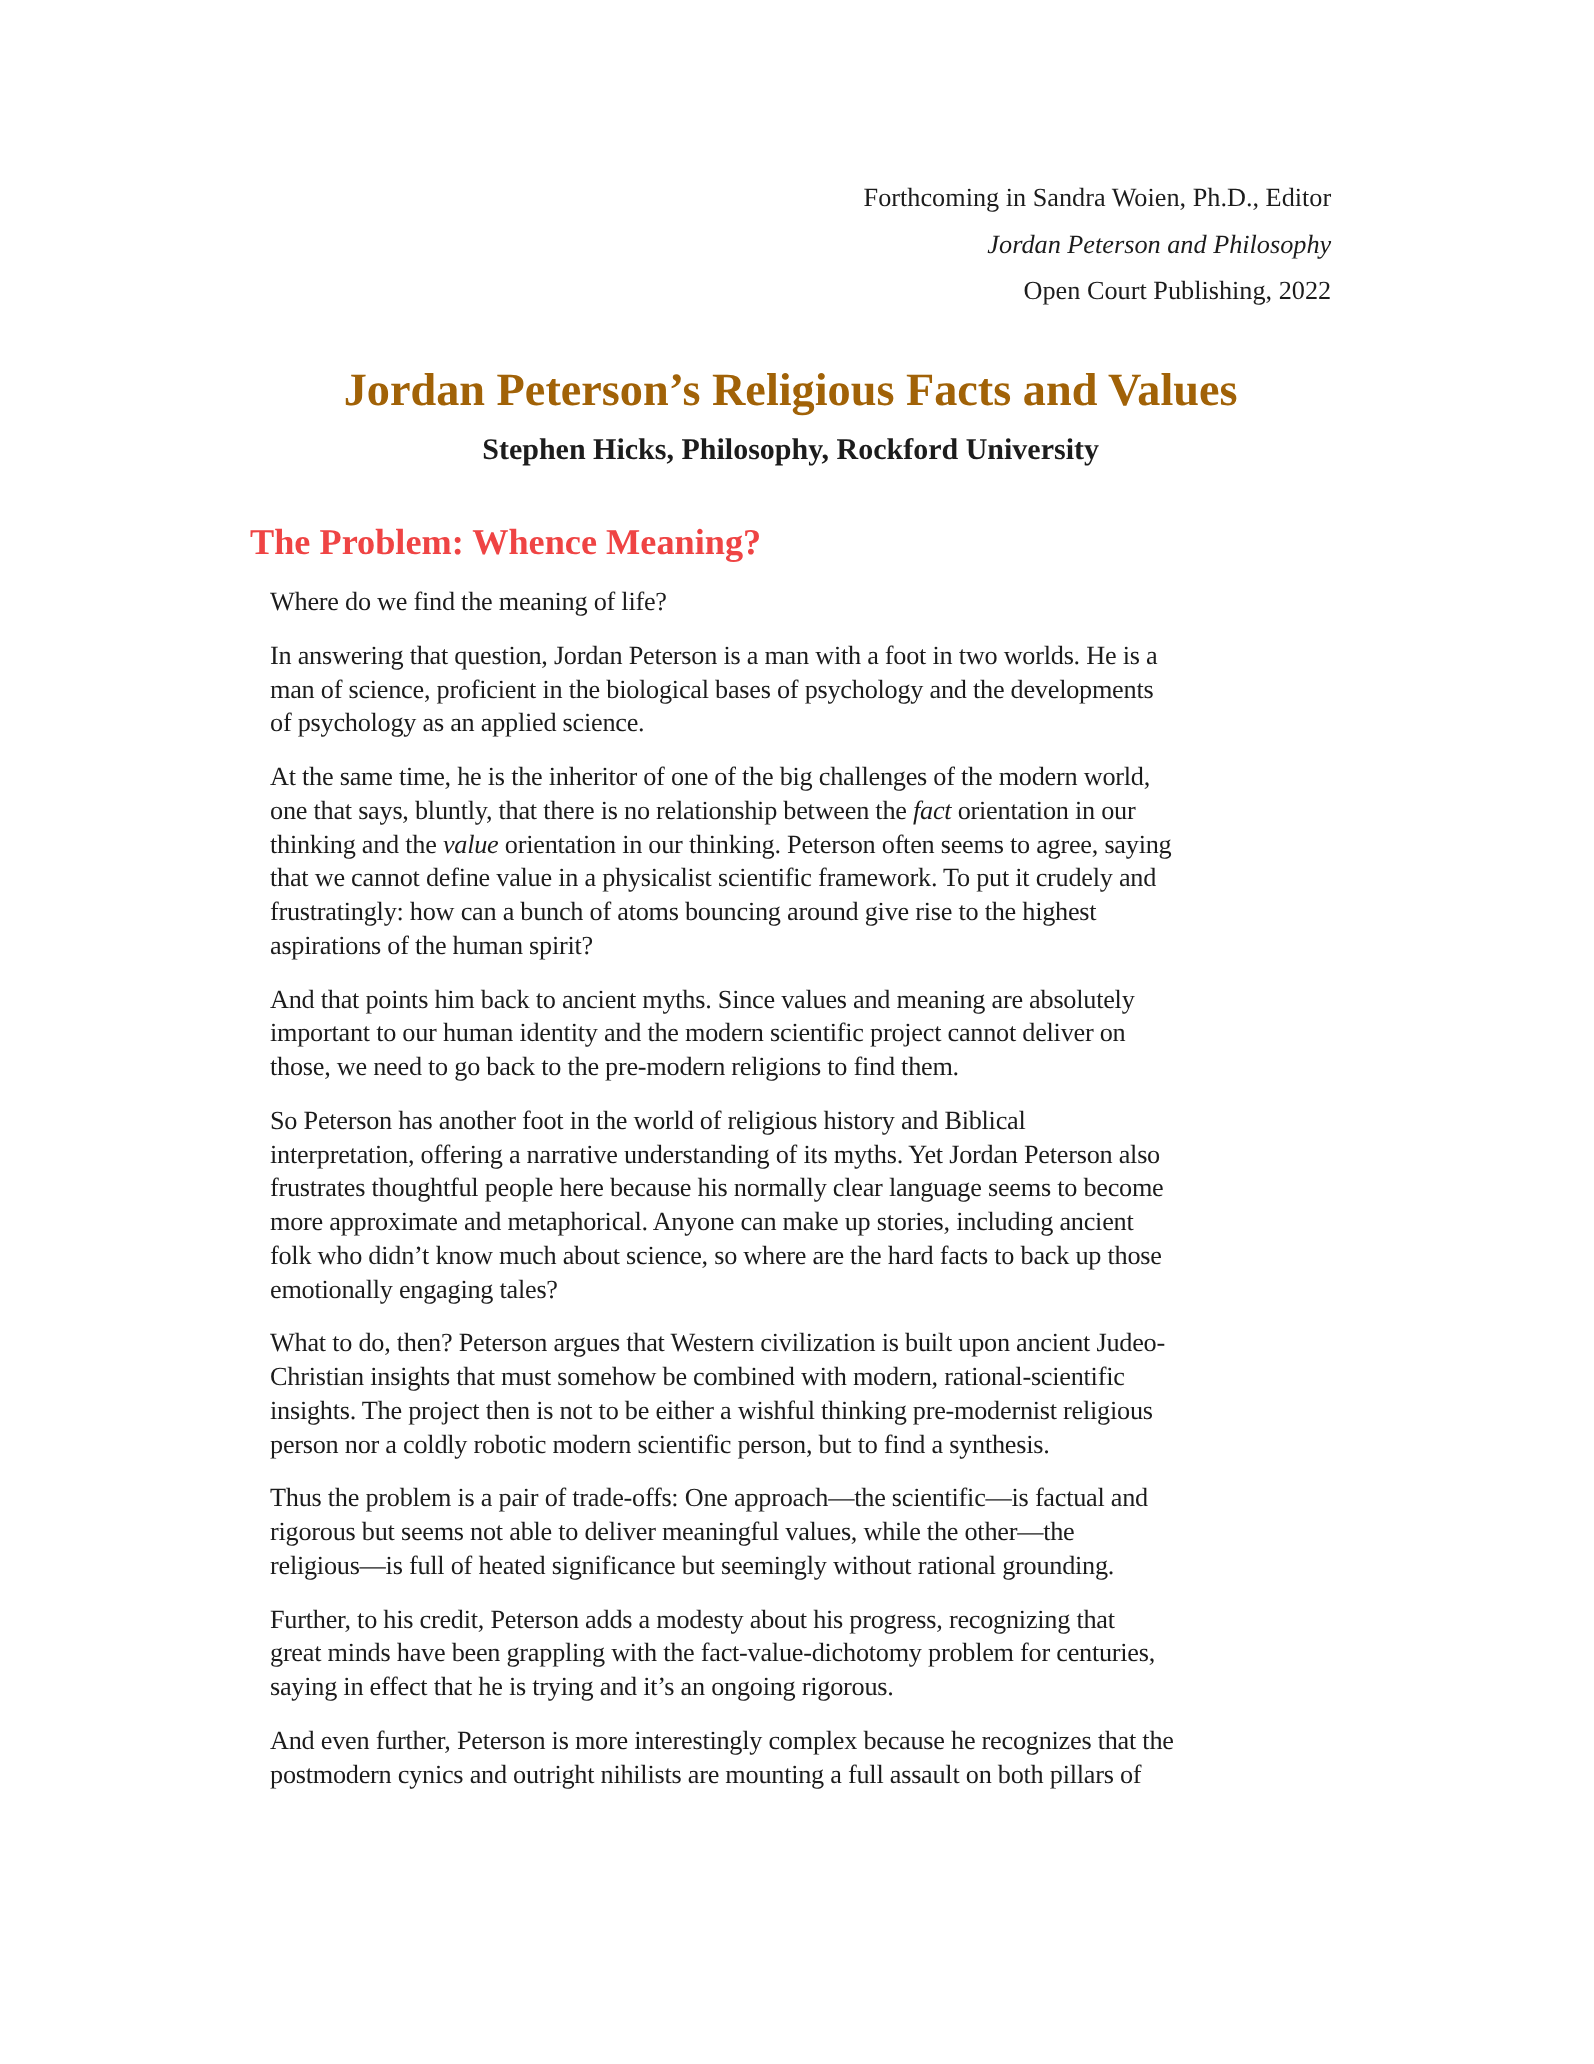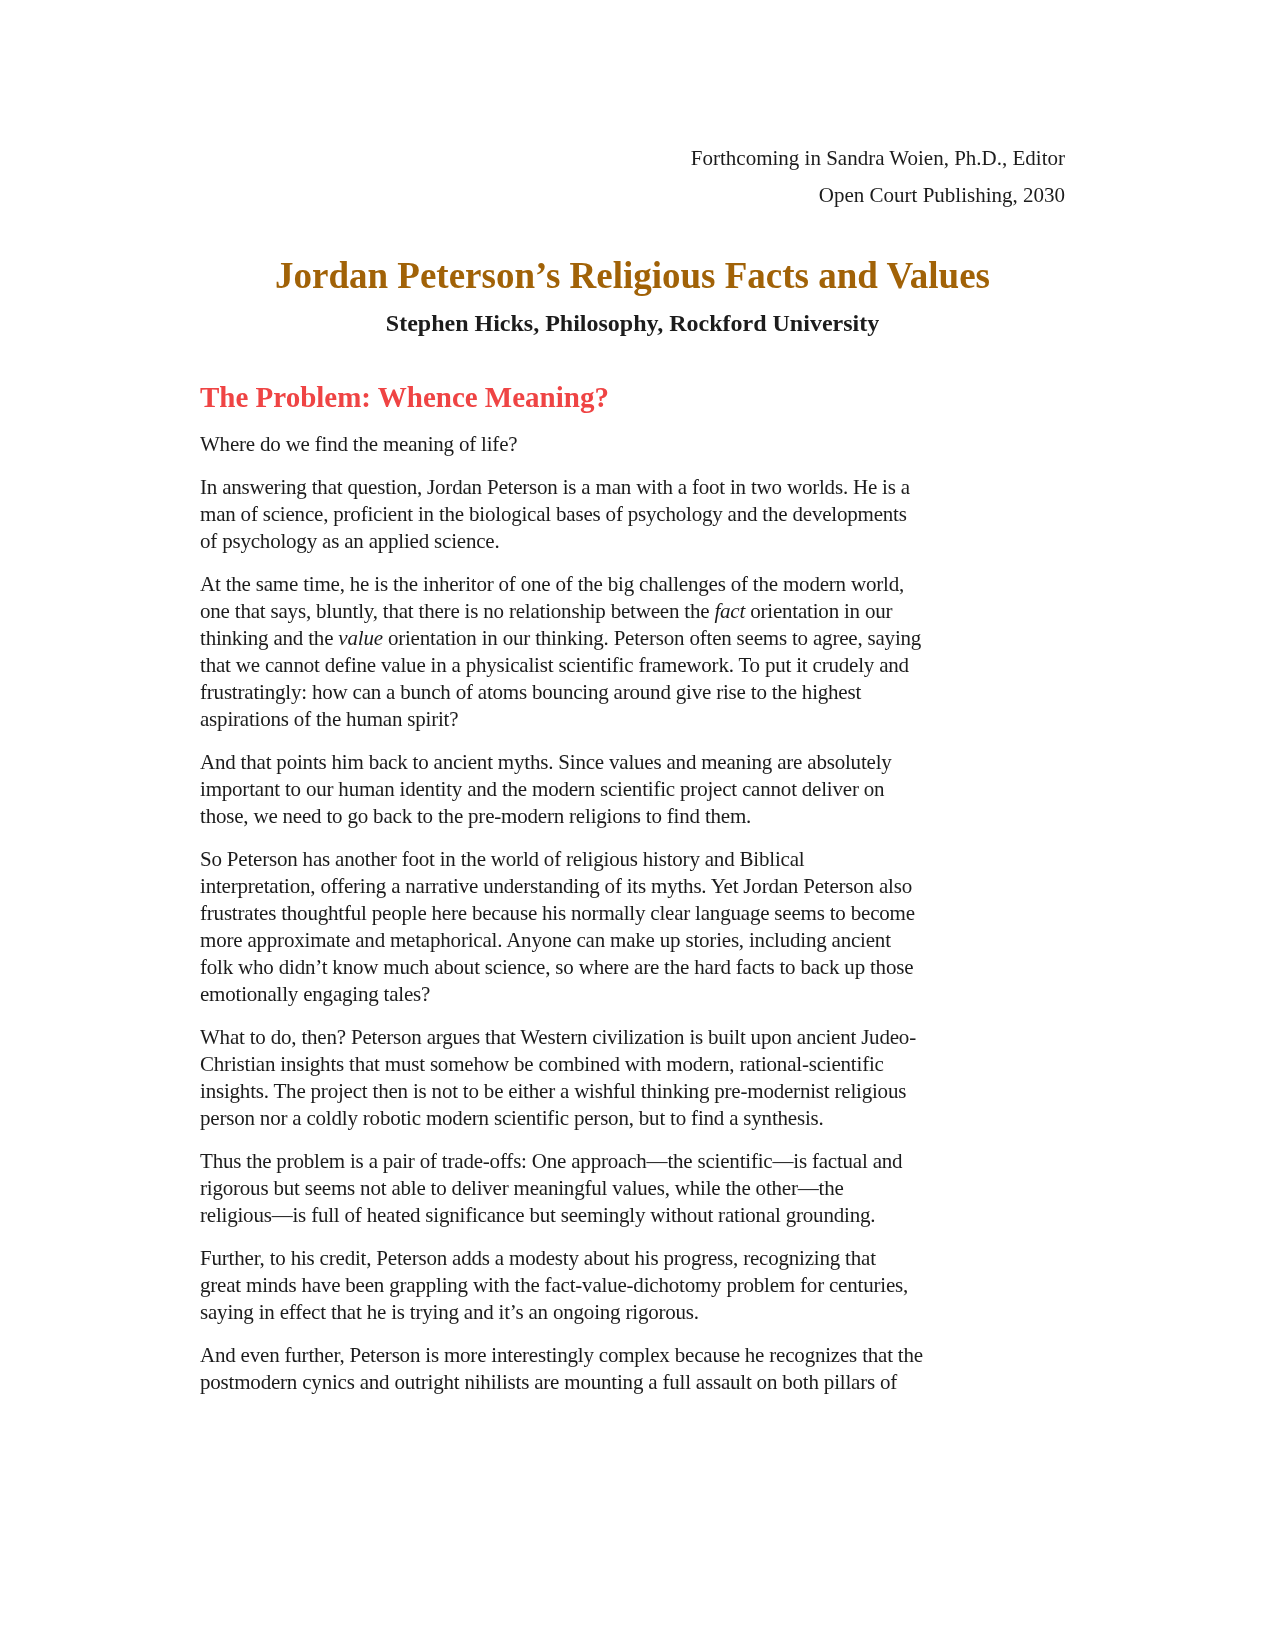--- a/index.html
+++ b/index.html
@@ -42,36 +42,37 @@
     font-weight: bold;
   }
   .section-heading {
     margin: 42px 0 9px 0;
     font-size: 29px;
     line-height: 35px;
     font-weight: bold;
     color: #ef4444;
   }
   .body-p {
-    margin: 16px 0 0 0;
+    margin: 16px 0 0 16px;
     font-size: 21px;
     line-height: 27px;
     letter-spacing: -0.2px;
     white-space: pre-line;
   }
 </style>
 </head>
 <body>
 
 <div class="page">
   <div class="content">
 
     <div class="header-note">
       <div>Forthcoming in Sandra Woien, Ph.D., Editor</div>
-      <div>Open Court Publishing, 2030</div>
+      <div class="italic">Jordan Peterson and Philosophy</div>
+      <div>Open Court Publishing, 2022</div>
     </div>
 
     <h1 class="doc-title">Jordan Peterson’s Religious Facts and Values</h1>
 
     <div class="byline">Stephen Hicks, Philosophy, Rockford University</div>
 
     <h2 class="section-heading">The Problem: Whence Meaning?</h2>
 
     <p class="body-p">Where do we find the meaning of life?</p>
 

